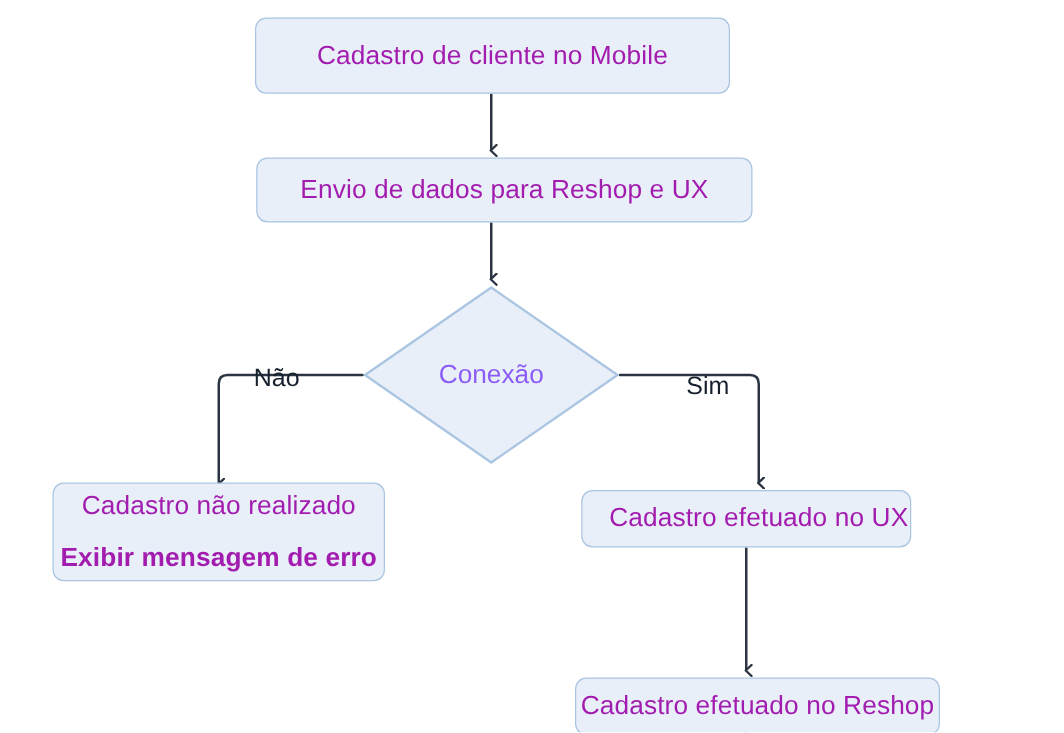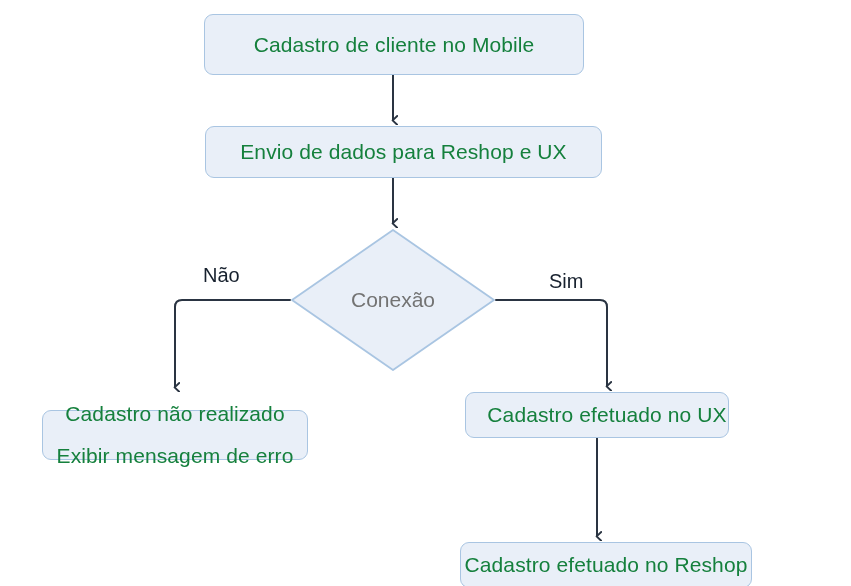--- a/index.html
+++ b/index.html
@@ -18,56 +18,57 @@
   .node {
     position: absolute;
     box-sizing: border-box;
     background: #e9eff8;
     border: 1.5px solid #a9c5e2;
     border-radius: 9px;
     display: flex;
     flex-direction: column;
     align-items: center;
     justify-content: center;
-    color: #15803d;
+    color: #a21caf;
     font-size: 21px;
     line-height: 1.32;
     letter-spacing: 0.1px;
     white-space: nowrap;
   }
-  .node .line2 { margin-top: 14px; }
+  .node .line2 { margin-top: 14px; font-weight: bold; }
 
   .diamond-wrap {
     position: absolute;
   }
   .diamond-wrap svg {
     position: absolute;
     left: 0;
     top: 0;
     overflow: visible;
   }
   .diamond-label {
     position: absolute;
     left: 0; top: 0;
     width: 100%; height: 100%;
     display: flex;
     flex-direction: row;
     align-items: center;
     justify-content: center;
-    color: #737373;
+    color: #8b5cf6;
     font-size: 21px;
     line-height: 1.3;
     white-space: nowrap;
     pointer-events: none;
   }
   .edge-label {
     position: absolute;
     color: #17212e;
     font-size: 20px;
     white-space: nowrap;
+    margin-top: 28px;
   }
   #connectors {
     position: absolute;
     left: 0;
     top: 0;
     width: 851px;
     height: 586px;
   }
 </style>
 </head>
@@ -113,21 +114,21 @@
   </div>
 
   <div class="edge-label" style="left:203px; top:264px;">
     <span>Não</span>
   </div>
 
   <div class="edge-label" style="left:549px; top:270px;">
     <span>Sim</span>
   </div>
 
-  <div class="node" style="left:42px; top:410px; width:266px; height:50px;">
+  <div class="node" style="left:42px; top:386px; width:266px; height:79px;">
     <span>Cadastro não realizado</span>
     <span class="line2">Exibir mensagem de erro</span>
   </div>
 
   <div class="node" style="left:465px; top:392px; width:264px; height:46px;padding-left:20px;">
     <span>Cadastro efetuado no UX</span>
   </div>
 
   <div class="node" style="left:460px; top:542px; width:292px; height:46px;">
     <span>Cadastro efetuado no Reshop</span>

